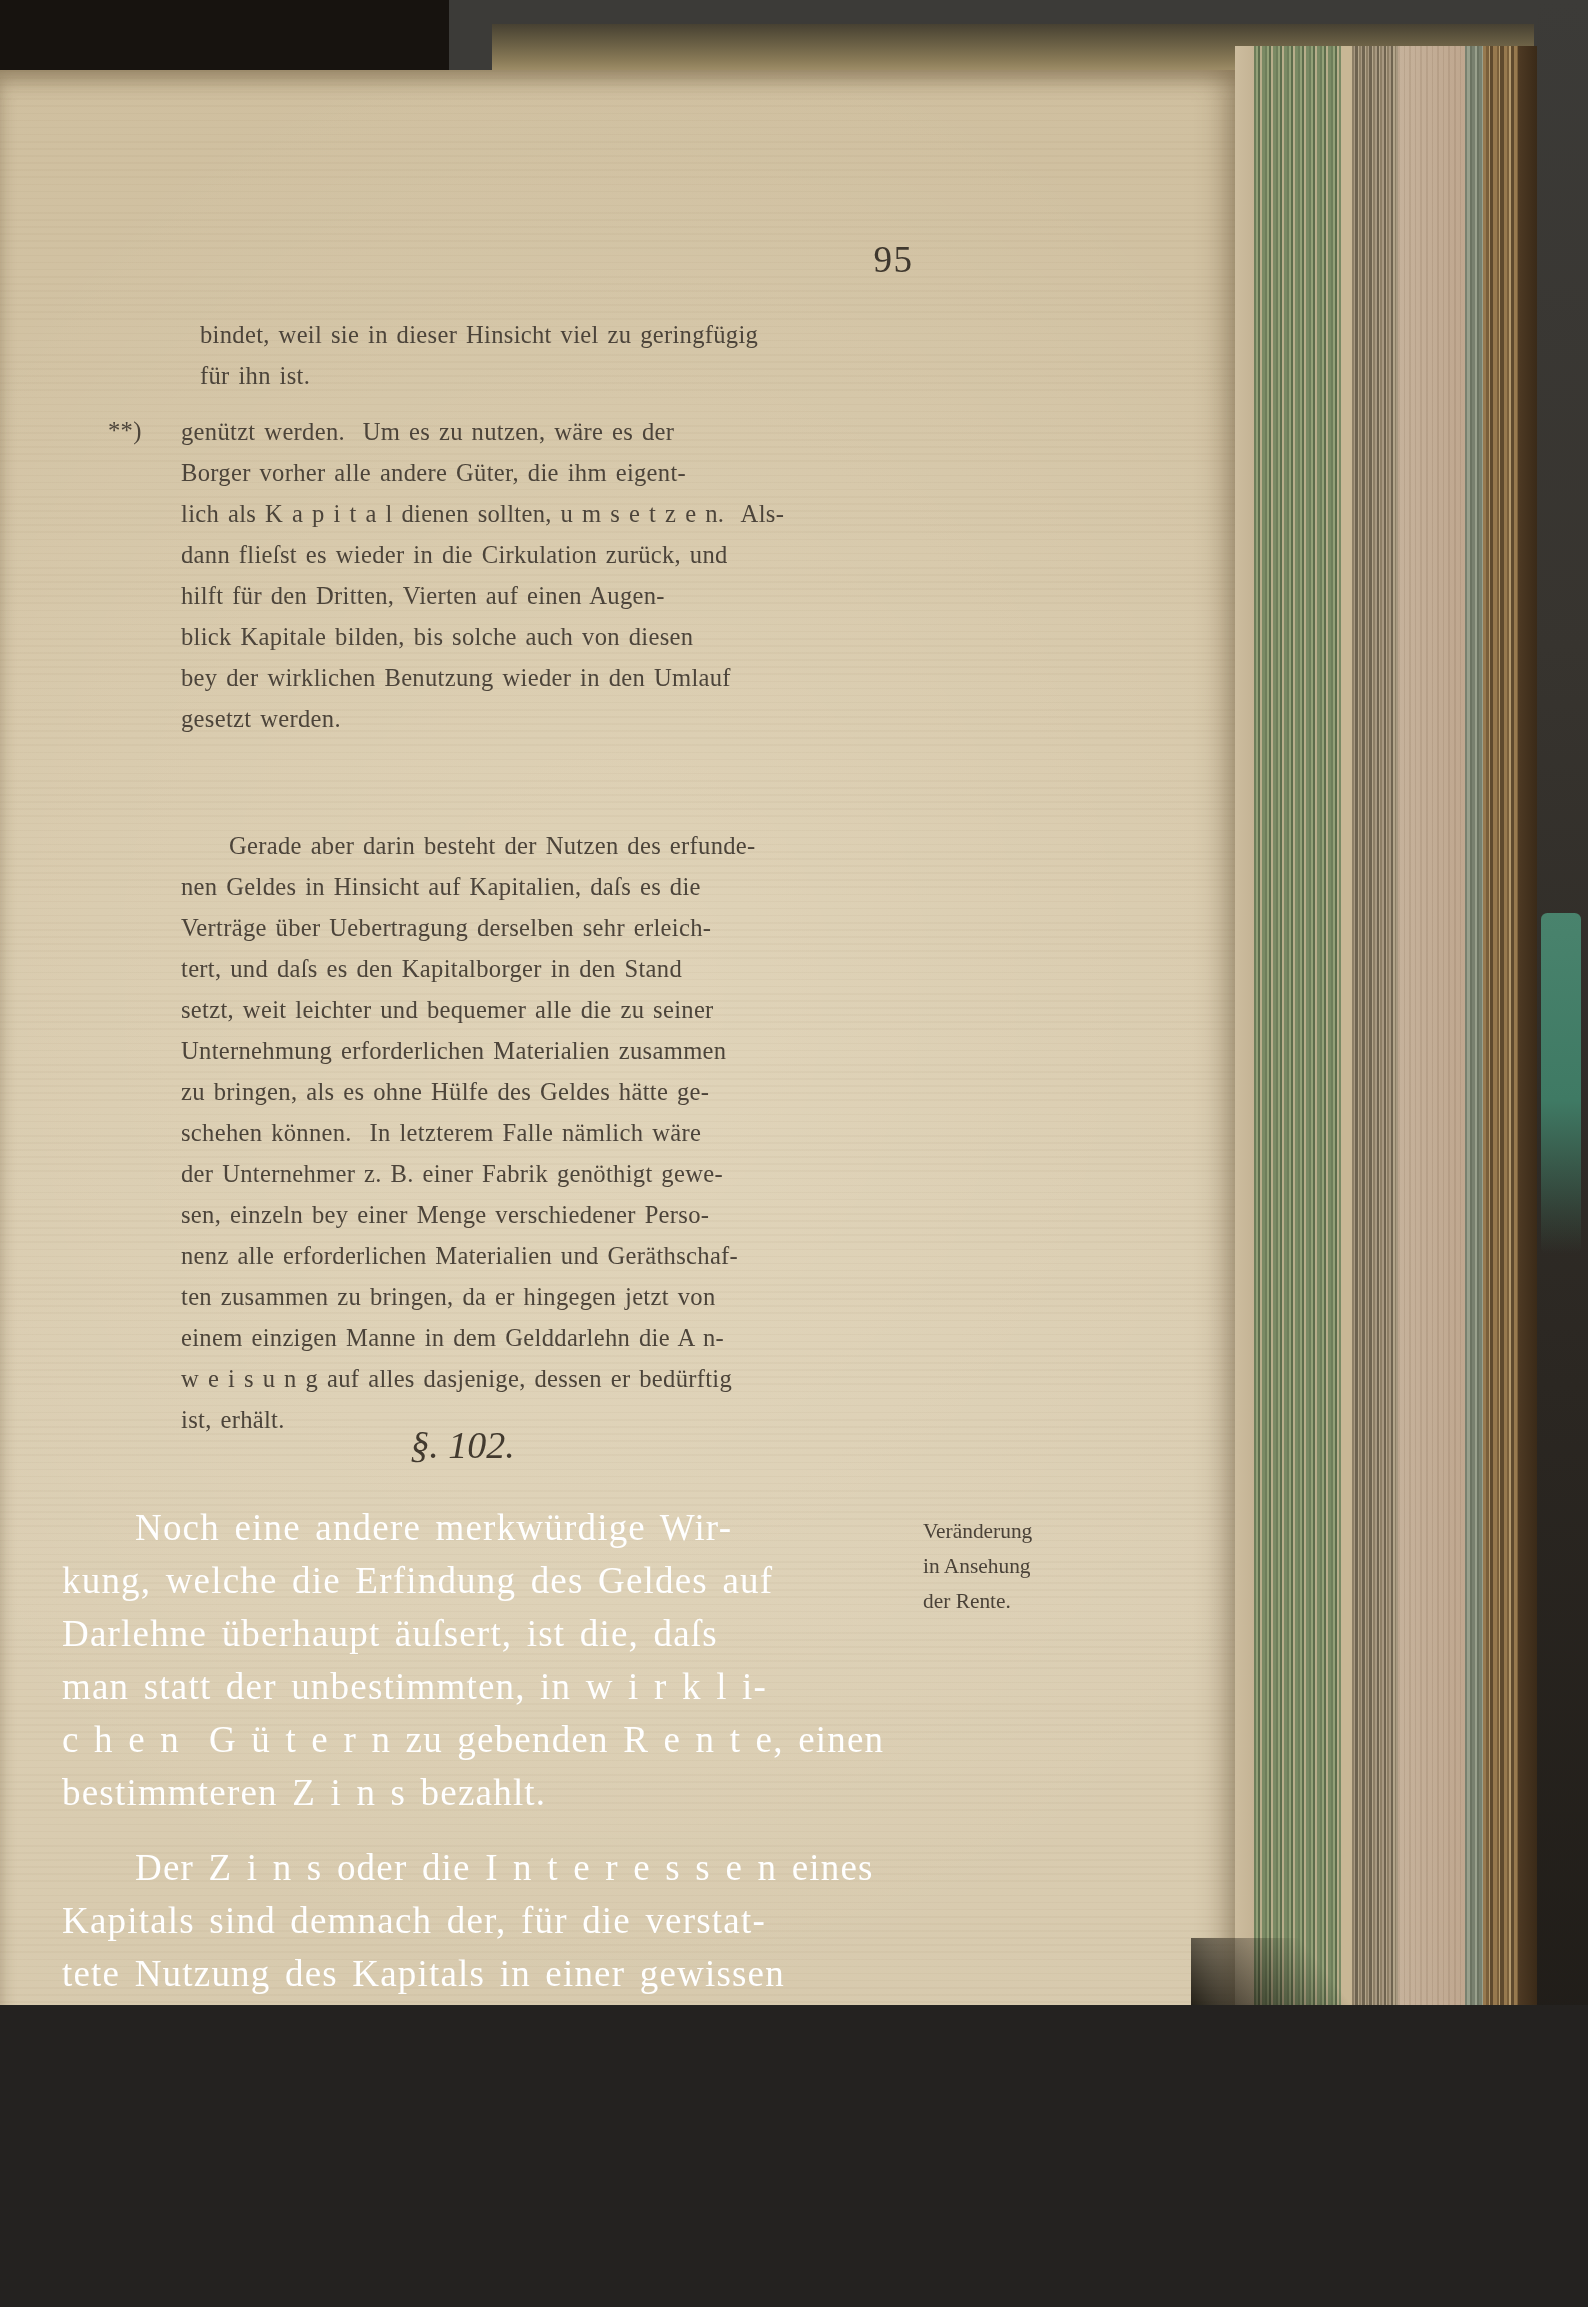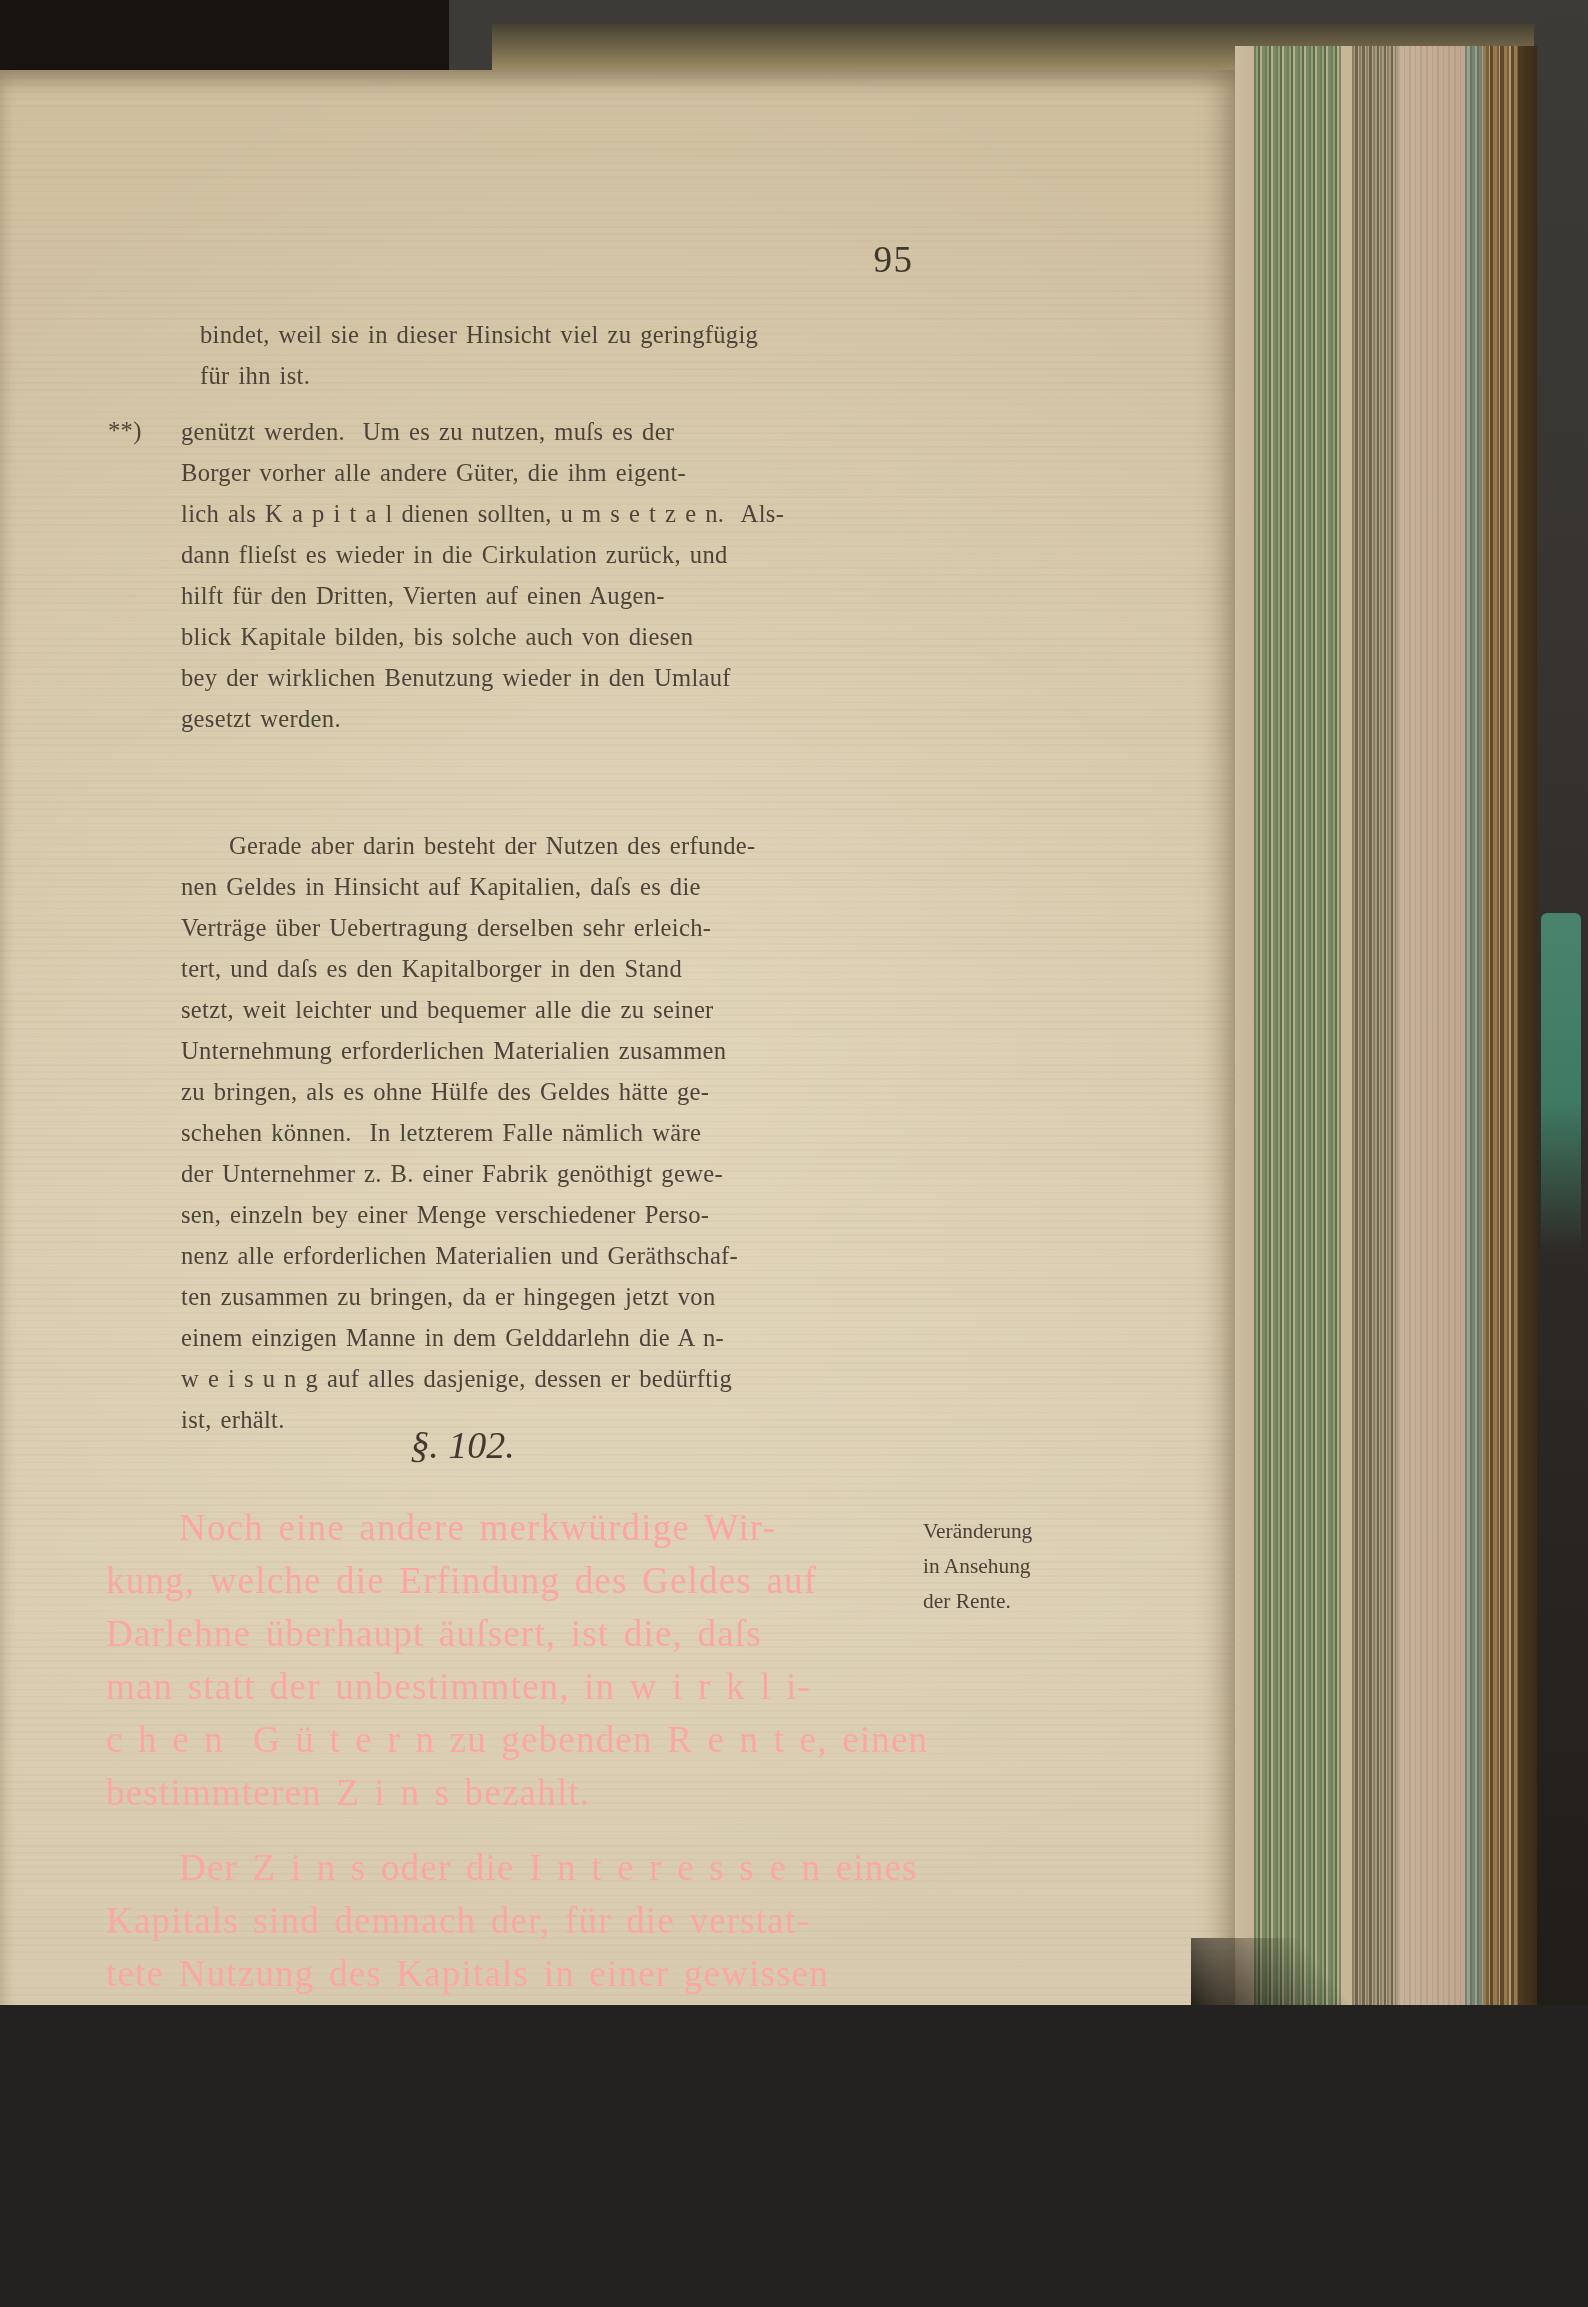--- a/index.html
+++ b/index.html
@@ -64,21 +64,21 @@
 
   .fn { font-size:24.6px; line-height:41px; letter-spacing:0.3px; word-spacing:2.4px; color:#4c443a; }
   .fn-cont  { left:181px; top:314px;margin-left:19px; }
   .fn-marker{ left:108px; top:410px; }
   .fn-body  { left:181px; top:411px; }
   .fn-para2 { left:181px; top:825px; }
   .fn-para2 .line:first-child { padding-left:48px; }
 
   .heading { left:0; top:1423px; width:925px; text-align:center; font-size:38px; color:#423a2f;font-style:italic; }
 
-  .main { font-size:37px; line-height:53px; letter-spacing:1.2px; word-spacing:4px; color:#fca5a5;margin-left:44px; }
+  .main { font-size:37px; line-height:53px; letter-spacing:1.2px; word-spacing:4px; color:#ffffff; }
   .main-para1 { left:62px; top:1501px; width:866px; }
   .main-para2 { left:62px; top:1841px; width:866px; }
   .main .line:first-child { padding-left:73px; }
 
   .margin-note { left:923px; top:1514px; width:222px; font-size:21.4px; line-height:35px; color:#4a4238; }
 </style>
 </head>
 <body>
 
 <div id="canvas">
@@ -108,21 +108,21 @@
   <div class="abs txt pagenum">95</div>
 
   <div class="abs txt fn fn-cont">
       <div class="line">bindet, weil sie in dieser Hinsicht viel zu geringfügig</div>
       <div class="line">für ihn ist.</div>
     </div>
 
   <div class="abs txt fn fn-marker">**)</div>
 
   <div class="abs txt fn fn-body">
-      <div class="line">genützt werden.  Um es zu nutzen, muſs es der</div>
+      <div class="line">genützt werden.  Um es zu nutzen, wäre es der</div>
       <div class="line">Borger vorher alle andere Güter, die ihm eigent-</div>
       <div class="line">lich als K a p i t a l dienen sollten, u m s e t z e n.  Als-</div>
       <div class="line">dann flieſst es wieder in die Cirkulation zurück, und</div>
       <div class="line">hilft für den Dritten, Vierten auf einen Augen-</div>
       <div class="line">blick Kapitale bilden, bis solche auch von diesen</div>
       <div class="line">bey der wirklichen Benutzung wieder in den Umlauf</div>
       <div class="line">gesetzt werden.</div>
     </div>
 
   <div class="abs txt fn fn-para2">

